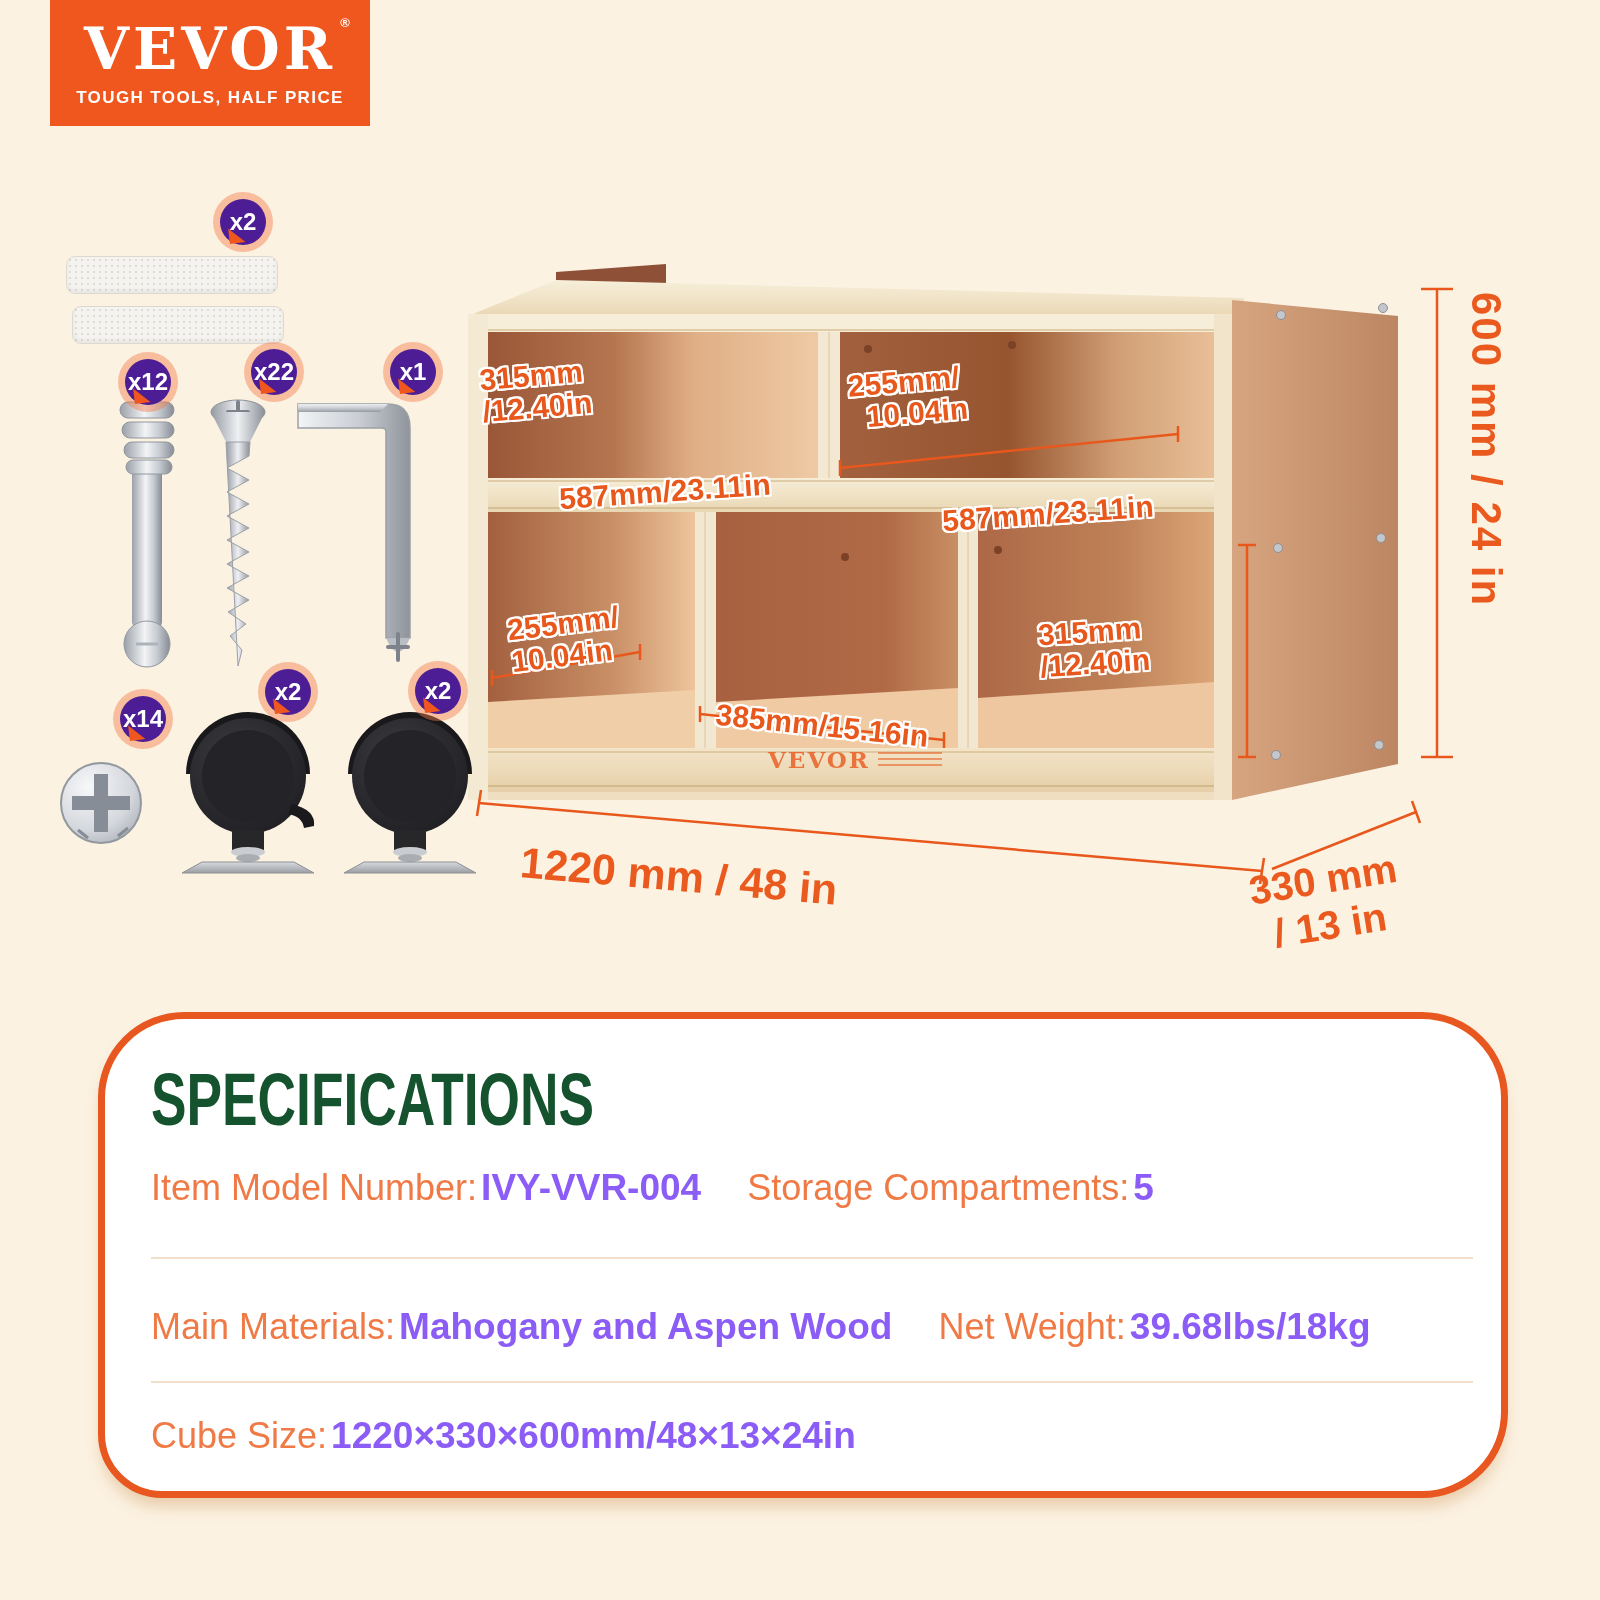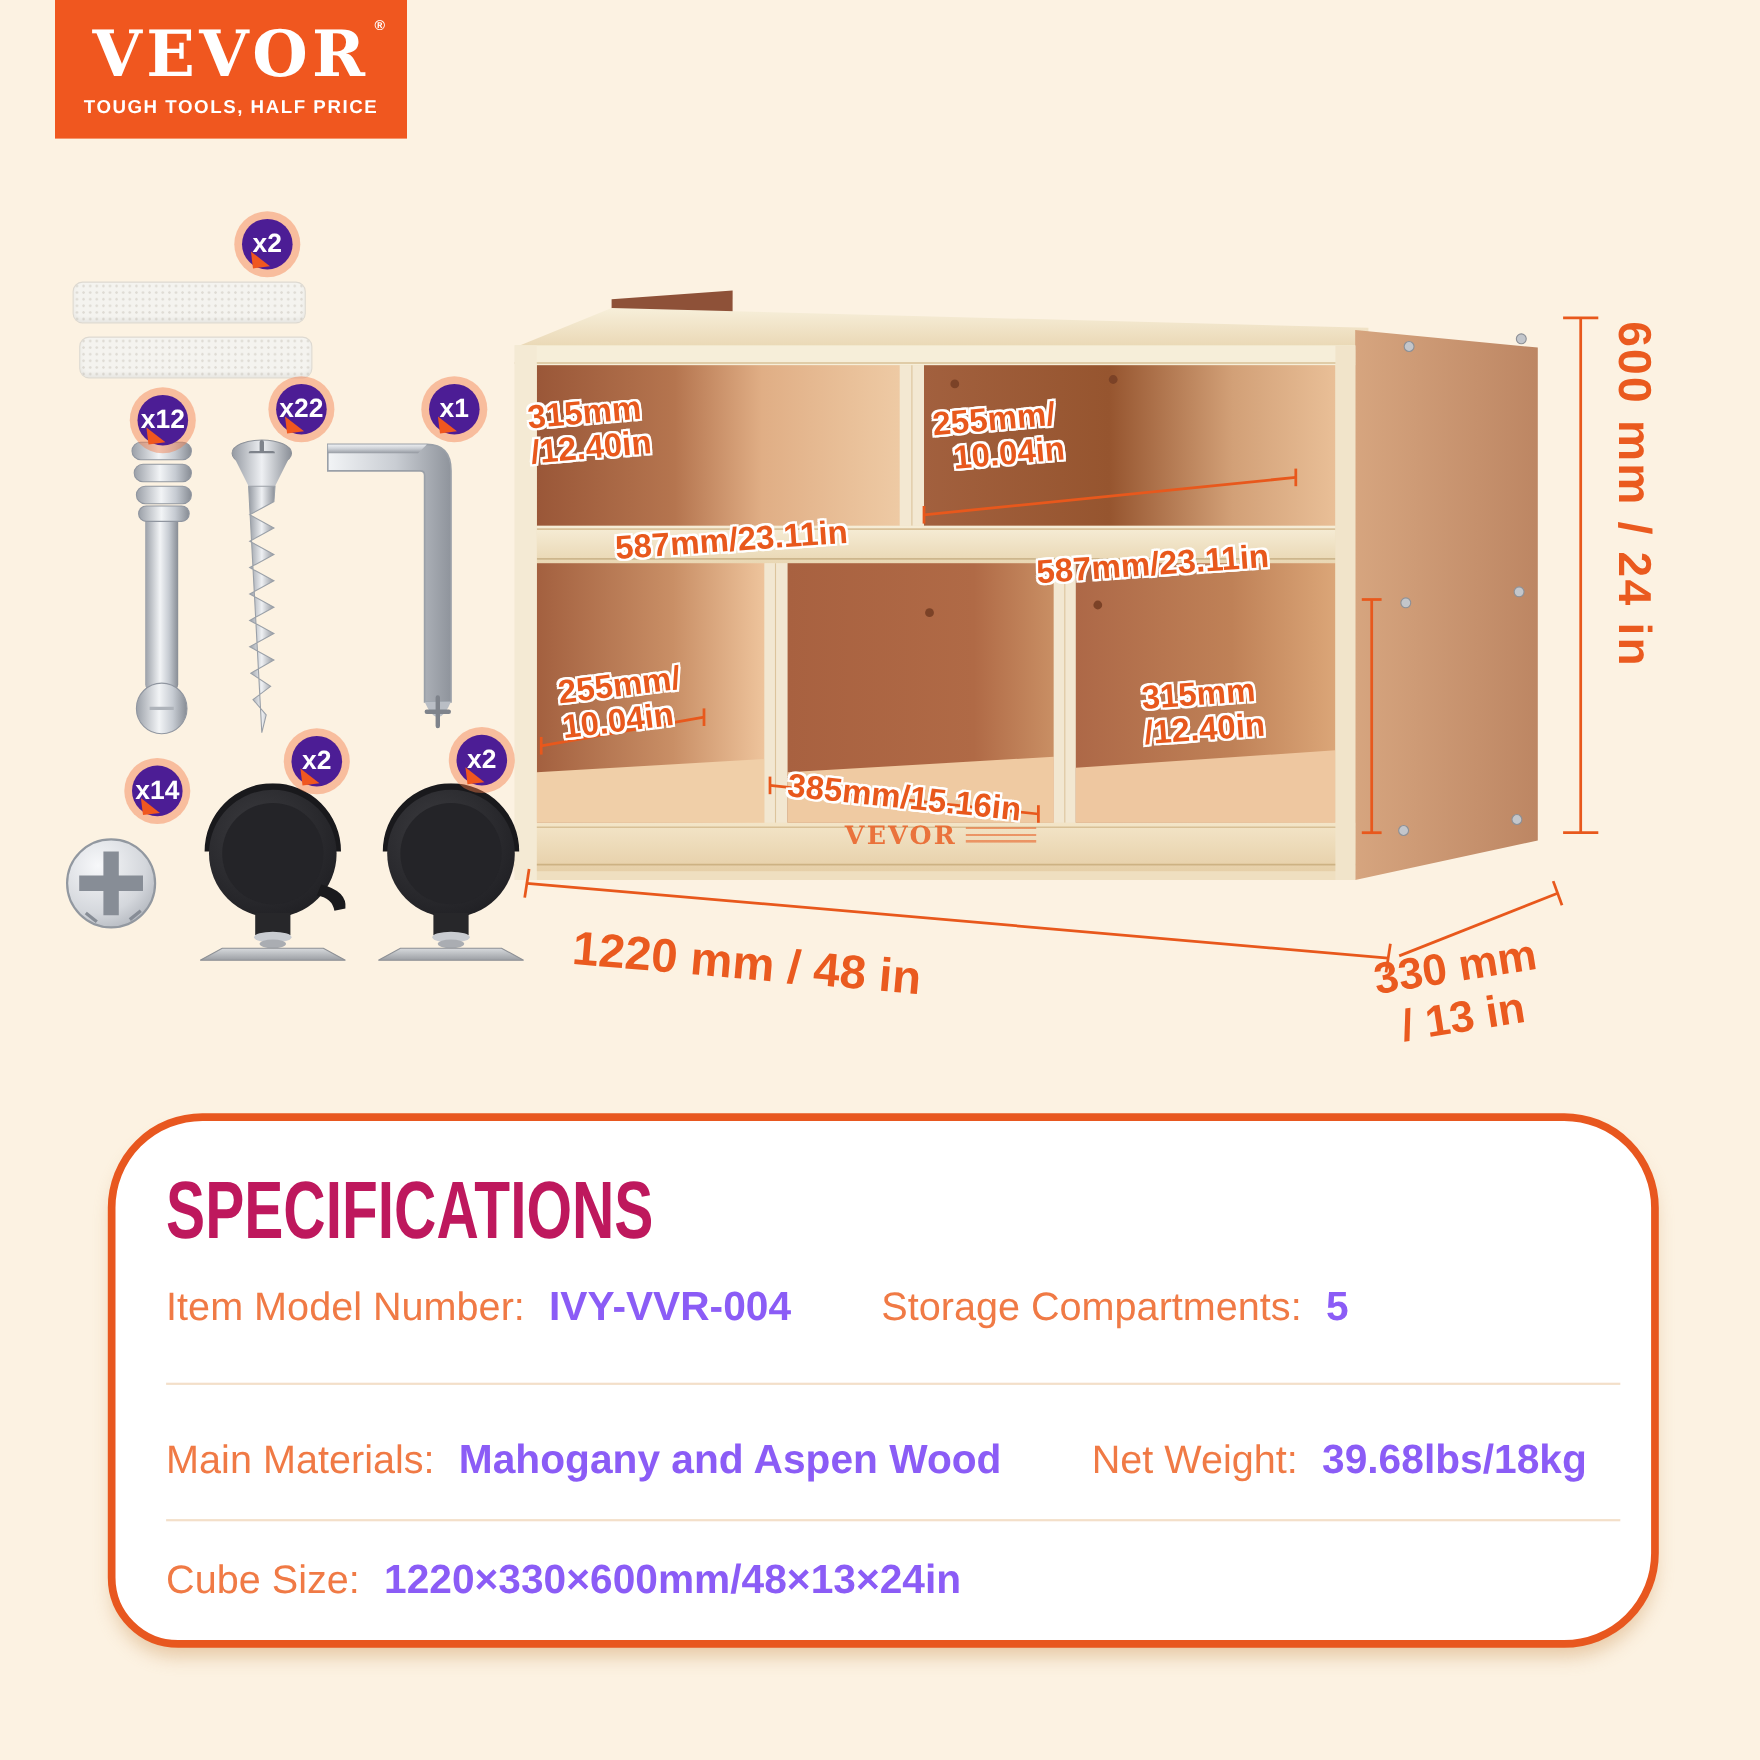--- a/index.html
+++ b/index.html
@@ -26,24 +26,24 @@
           border:1px solid #ddd9d1;box-shadow:inset 0 -3px 4px rgba(0,0,0,.05);}
   
   .mlabel{position:absolute;color:#e8581c;font-weight:bold;font-size:30px;line-height:1.08;z-index:5;
           transform:translate(-50%,-50%);white-space:nowrap;
           text-shadow:-2px -2px 0 #fff,2px -2px 0 #fff,-2px 2px 0 #fff,2px 2px 0 #fff,0 -2px 0 #fff,0 2px 0 #fff,-2px 0 0 #fff,2px 0 0 #fff;}
   .dim-big{position:absolute;color:#ea5a1f;font-weight:bold;white-space:nowrap;z-index:5;}
   
   .spec-card{position:absolute;left:98px;top:1012px;width:1396px;height:472px;background:#fff;
              border:7px solid #e8571f;border-radius:86px 86px 86px 64px;
              box-shadow:0 12px 16px -4px rgba(206,152,96,.45);}
-  .spec-heading{position:absolute;left:46px;top:44px;color:#be185d;font-size:74px;font-weight:bold;
+  .spec-heading{position:absolute;left:46px;top:44px;color:#14532d;font-size:74px;font-weight:bold;
              line-height:1;white-space:nowrap;}
   .spec-heading>span{display:inline-block;transform:scaleX(.72);transform-origin:left center;letter-spacing:0px;}
-  .spec-row{position:absolute;left:46px;width:1322px;display:flex;align-items:baseline;gap:22px;white-space:nowrap;}
+  .spec-row{position:absolute;left:46px;width:1322px;display:flex;align-items:baseline;gap:4px;white-space:nowrap;}
   .spec-label{color:#f07a45;font-size:36px;}
   .spec-value{color:#8b5cf6;font-size:37px;font-weight:bold;}
   .pair-gap{width:38px;flex:0 0 auto;}
   .spec-divider{position:absolute;left:46px;width:1322px;height:2px;background:#f3dfc9;}
   
   .watermark{position:absolute;left:768px;top:748px;z-index:4;display:flex;align-items:flex-start;gap:8px;}
   .watermark-text{color:rgba(232,88,28,.8);font-family:"DejaVu Serif",serif;font-weight:bold;font-size:23px;letter-spacing:2px;line-height:1;}
   .watermark-lines{margin-top:4px;width:64px;height:14px;
       background:repeating-linear-gradient(to bottom,rgba(232,88,28,.55) 0 2px,transparent 2px 6px);}
   .icon-abs{position:absolute;z-index:3;}

